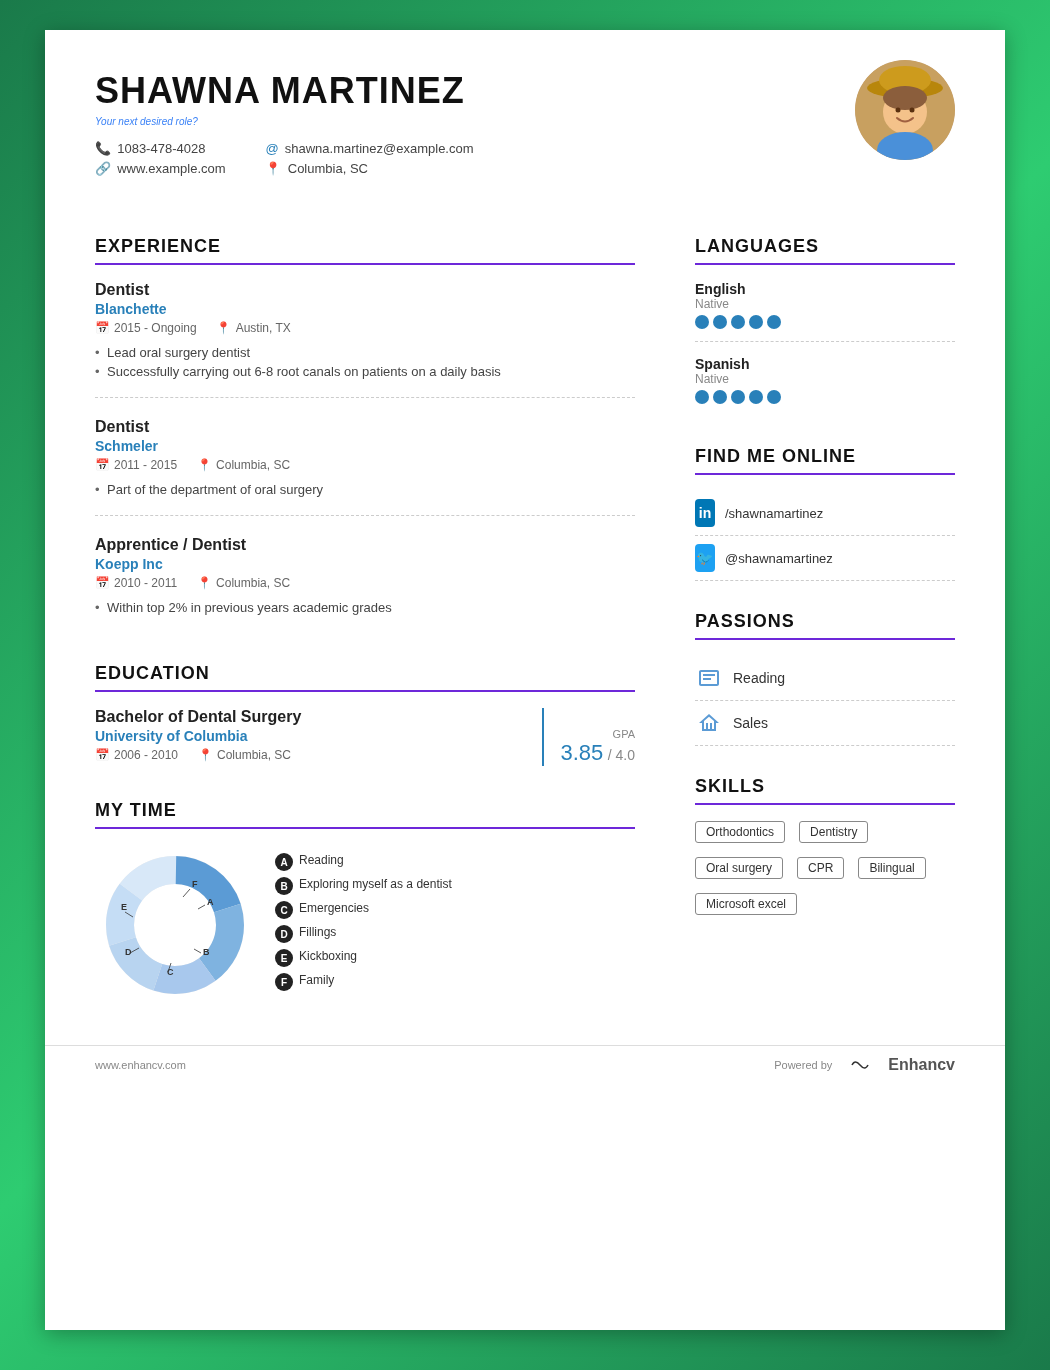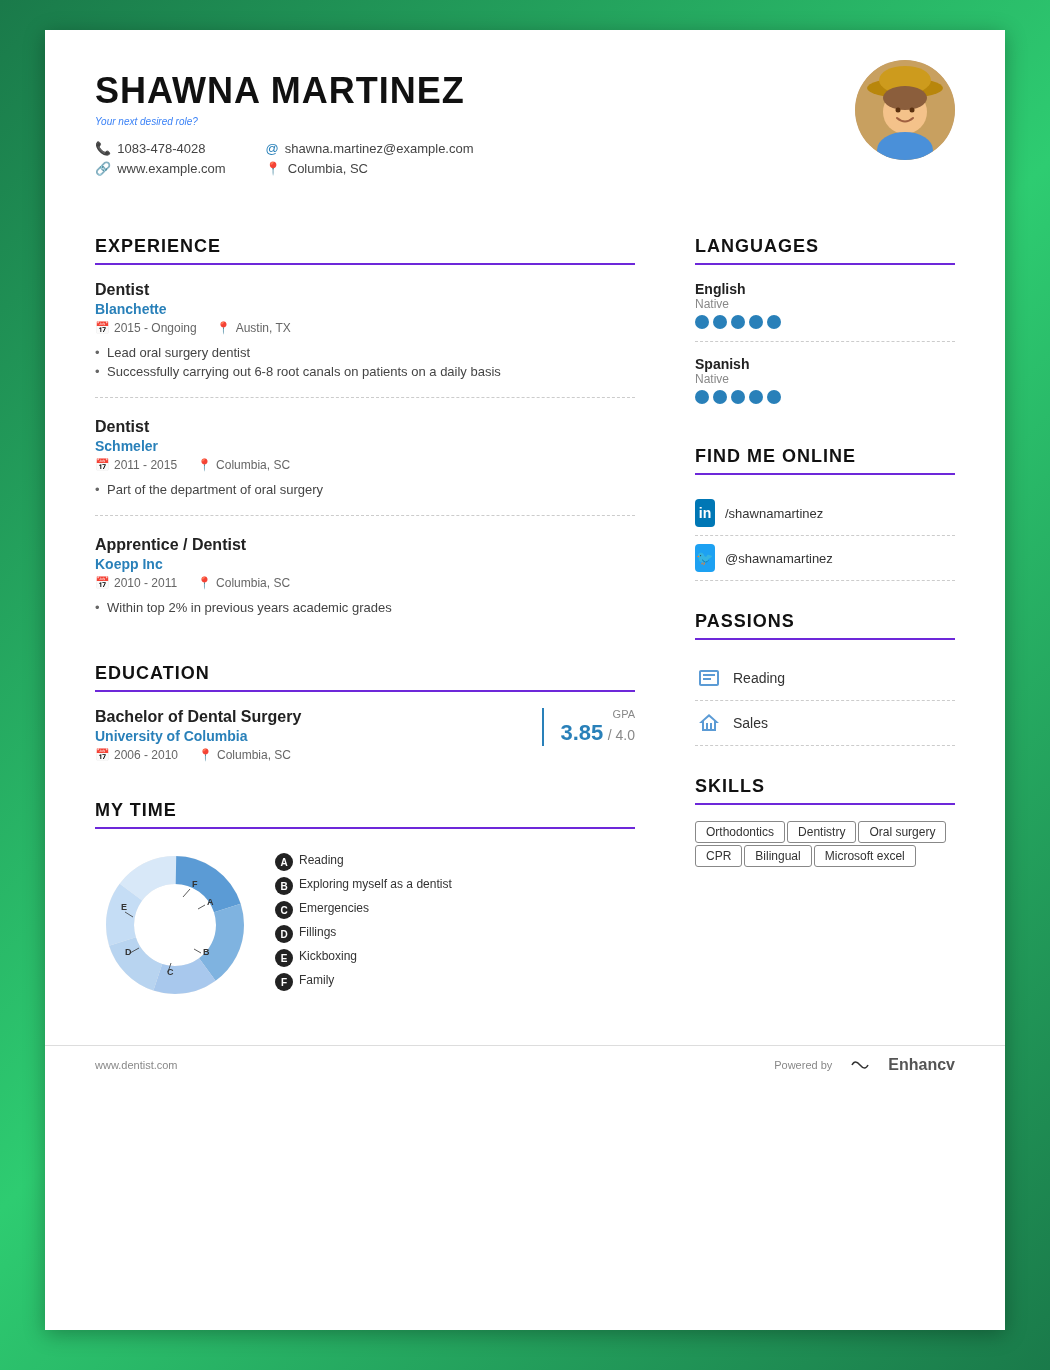--- a/index.html
+++ b/index.html
@@ -165,24 +165,25 @@
     }
     .edu-school {
       color: #2980b9;
       font-size: 14px;
       font-weight: 600;
       margin: 2px 0;
     }
     .gpa-label {
       font-size: 11px;
       color: #888;
+      margin-top: 20px;
     }
     .gpa-value {
       font-size: 22px;
-      font-weight: 700;
+      font-weight: 400;
       color: #2980b9;
     }
     .gpa-max {
       font-size: 14px;
       color: #888;
     }
     
     .my-time-content {
       display: flex;
       align-items: center;
@@ -279,21 +280,21 @@
       width: 28px;
       height: 28px;
       display: flex;
       align-items: center;
       justify-content: center;
       font-size: 18px;
     }
     .skills-container {
       display: flex;
       flex-wrap: wrap;
-      gap: 2px;
+      gap: 14px;
     }
     .skill-tag {
       border: 1px solid #888;
       border-radius: 3px;
       padding: 3px 10px;
       font-size: 12px;
       color: #333;
     }
     .footer {
       border-top: 1px solid #ddd;
@@ -589,21 +590,21 @@
           <span class="skill-tag">CPR</span>
           <span class="skill-tag">Bilingual</span>
           <span class="skill-tag">Microsoft excel</span>
         </div>
       </div>
 
     </div>
   </div>
 
   <div class="footer">
-    <span>www.dentist.com</span>
+    <span>www.enhancv.com</span>
     <div class="footer-right">
       <span>Powered by</span>
       <svg width="20" height="12" viewBox="0 0 20 12">
         <path d="M2 6 Q5 0 10 6 Q15 12 18 6" stroke="#333" stroke-width="1.5" fill="none"></path>
       </svg>
       <span class="enhancv-logo">Enhancv</span>
     </div>
   </div>
 </div>
 

